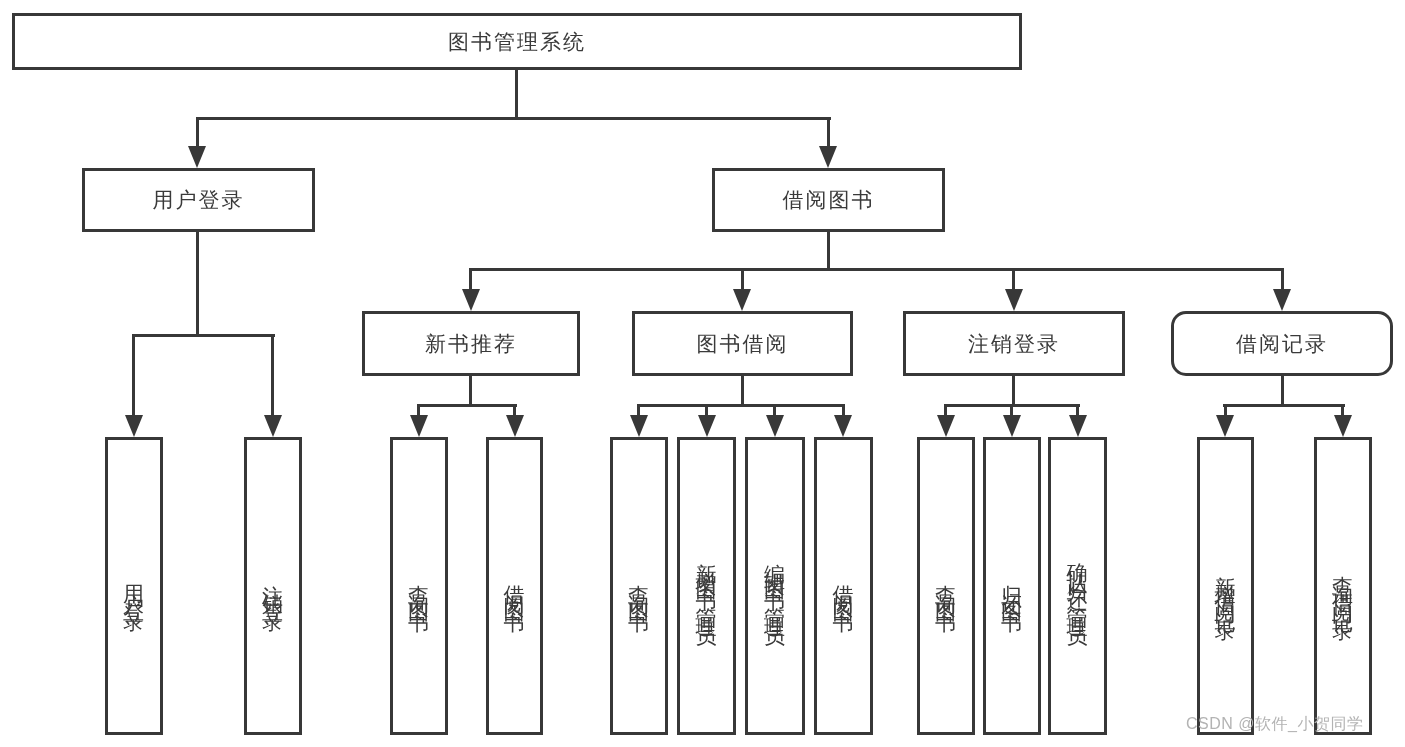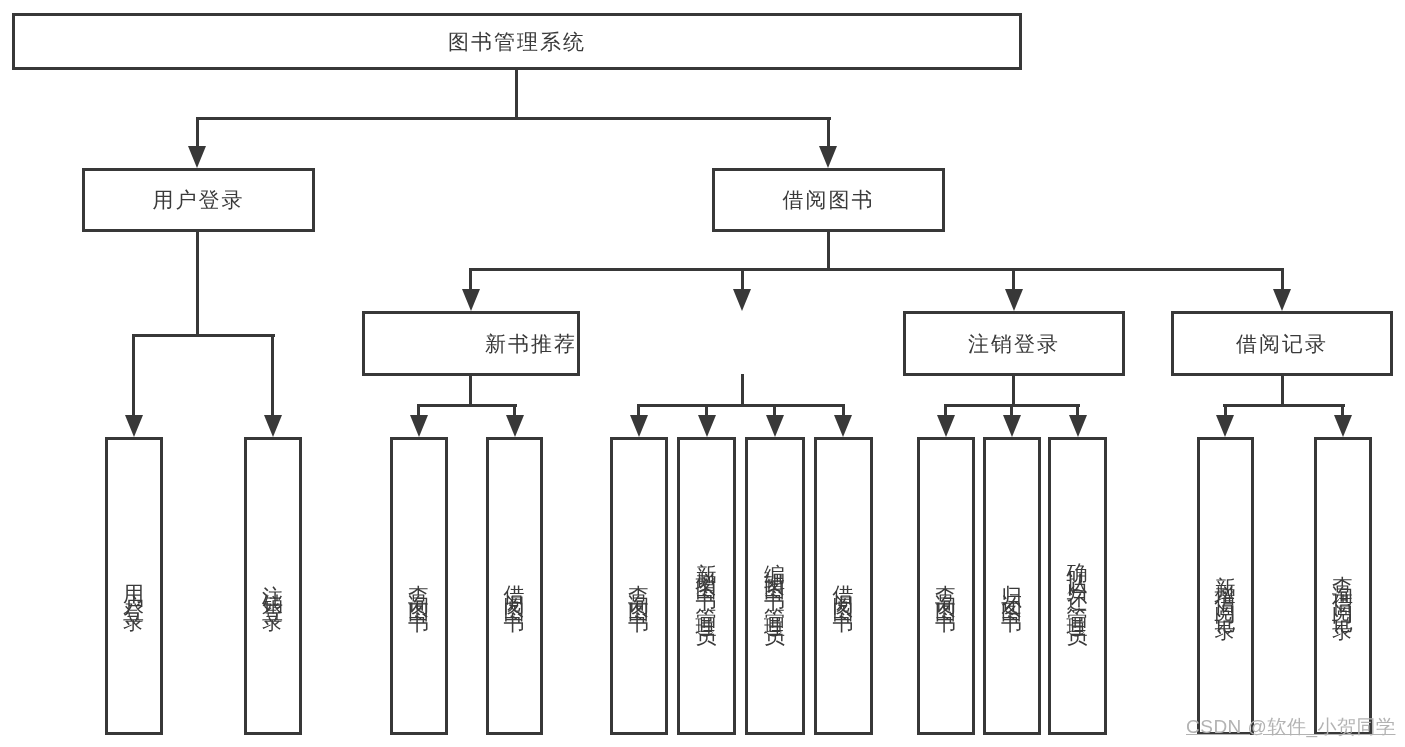--- a/index.html
+++ b/index.html
@@ -20,21 +20,21 @@
   .hl,.vl{position:absolute;background:#383838;z-index:1;}
   .hl{height:3px;}
   .vl{width:3px;}
   .ar{
     position:absolute;width:0;height:0;z-index:1;
     border-left:9px solid transparent;border-right:9px solid transparent;
     border-top:22px solid #383838;
   }
   #watermark{
     position:absolute;left:1186px;top:714px;z-index:5;
-    color:#b3b3b3;font-size:19px;letter-spacing:0.5px;white-space:nowrap;text-decoration:underline;
+    color:#b3b3b3;font-size:16px;letter-spacing:0.5px;white-space:nowrap;
   }
 </style>
 </head>
 <body>
 
 <div id="stage">
 
   <div class="vl" style="left:515px;top:68px;height:52px;"></div>
   <div class="hl" style="left:196px;top:117px;width:635px;"></div>
   <div class="vl" style="left:196px;top:117px;height:32px;"></div>
@@ -99,30 +99,33 @@
     </div>
 
   <div class="node" style="left:82px;top:168px;width:233px;height:64px;">
       <span>用户登录</span>
     </div>
 
   <div class="node" style="left:712px;top:168px;width:233px;height:64px;">
       <span>借阅图书</span>
     </div>
 
-  <div class="node" style="left:362px;top:311px;width:218px;height:65px;justify-content:flex-end;">
+  <div class="node" style="left:362px;top:311px;width:218px;height:65px;">
       <span>新书推荐</span>
     </div>
 
+  <div class="node" style="left:632px;top:311px;width:221px;height:65px;">
+      <span>图书借阅</span>
+    </div>
 
   <div class="node" style="left:903px;top:311px;width:222px;height:65px;">
       <span>注销登录</span>
     </div>
 
-  <div class="node" style="left:1171px;top:311px;width:222px;height:65px;">
+  <div class="node" style="left:1171px;top:311px;width:222px;height:65px;border-radius:15px;">
       <span>借阅记录</span>
     </div>
 
   <div class="node leaf" style="left:105px;top:437px;width:58px;height:298px;">
       <span class="vtext">用户登录</span>
     </div>
 
   <div class="node leaf" style="left:244px;top:437px;width:58px;height:298px;">
       <span class="vtext">注销登录</span>
     </div>

